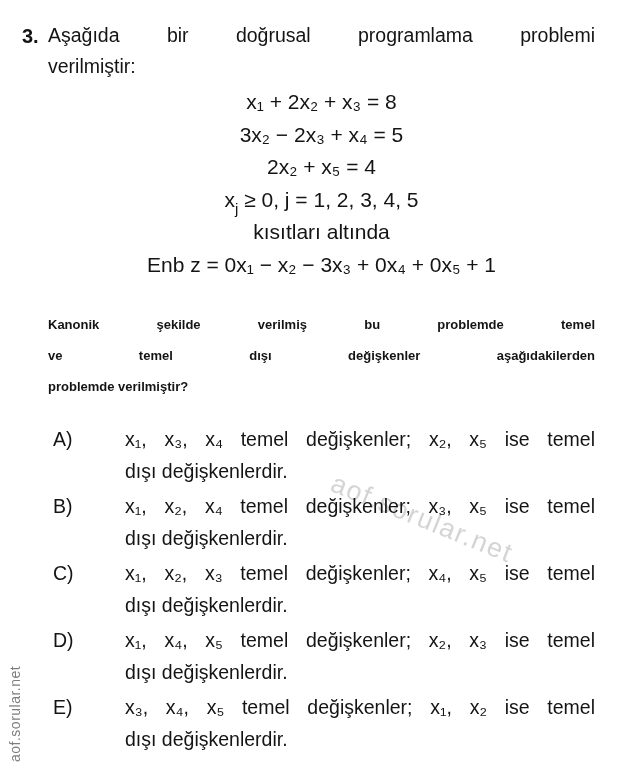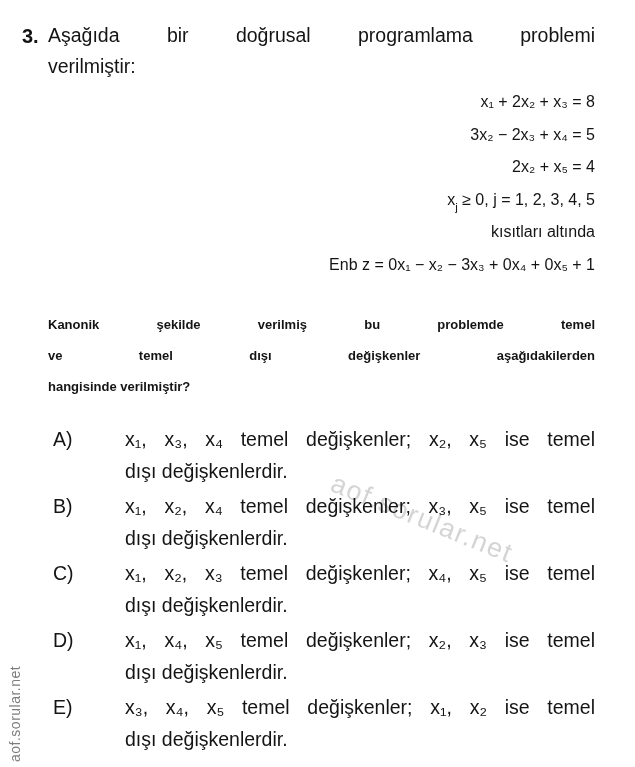--- a/index.html
+++ b/index.html
@@ -26,23 +26,23 @@
     left: 48px;
     top: 20px;
     width: 547px;
     z-index: 1;
   }
   .intro { font-size: 19.5px; line-height: 31px; }
   .jline { text-align: justify; text-align-last: justify; }
   .lline { text-align: left; }
   .equations {
     margin-top: 4px;
-    font-size: 16px;
+    font-size: 21px;
     line-height: 32.5px;
-    text-align: right;
+    text-align: center;
   }
   .eq-line { white-space: pre; }
   .eq-line sub {
     font-size: 0.72em;
     line-height: 0;
     position: relative;
     bottom: -0.18em;
   }
   .bold-q {
     margin-top: 28px;
@@ -112,21 +112,21 @@
       <div class="eq-line">3x₂ − 2x₃ + x₄ = 5</div>
       <div class="eq-line">2x₂ + x₅ = 4</div>
       <div class="eq-line"><span>x</span><sub>j</sub><span> ≥ 0, j = 1, 2, 3, 4, 5</span></div>
       <div class="eq-line">kısıtları altında</div>
       <div class="eq-line">Enb z = 0x₁ − x₂ − 3x₃ + 0x₄ + 0x₅ + 1</div>
     </div>
 
     <div class="bold-q">
       <div class="jline">Kanonik şekilde verilmiş bu problemde temel</div>
       <div class="jline">ve temel dışı değişkenler aşağıdakilerden</div>
-      <div class="lline">hangisinde verilmiştir?</div>
+      <div class="lline">problemde verilmiştir?</div>
     </div>
 
     <div class="options">
 
       <div class="option">
         <div class="opt-letter">A)</div>
         <div class="opt-text">
           <div class="jline">x₁, x₃, x₄ temel değişkenler; x₂, x₅ ise temel</div>
           <div class="lline">dışı değişkenlerdir.</div>
         </div>

